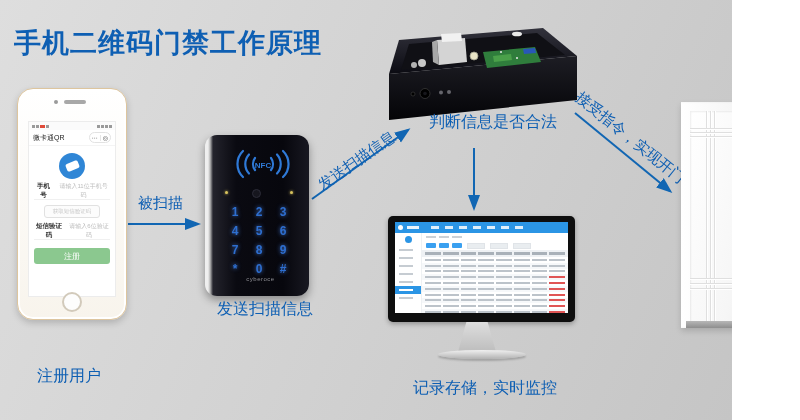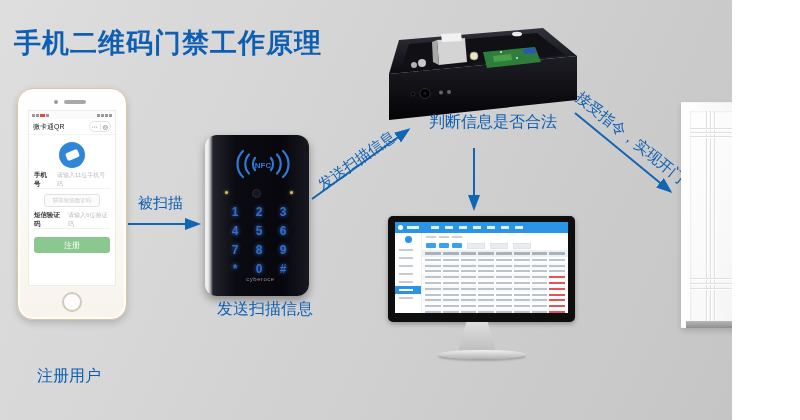--- a/index.html
+++ b/index.html
@@ -18,21 +18,21 @@
   
   svg.arrows{position:absolute;left:0;top:0;}
 
   
   .phone{position:absolute;left:17px;top:88px;width:108px;height:230px;border-radius:16px;
     background:linear-gradient(#ffffff,#f8f4ec);border:1px solid #ddc59e;
     box-shadow:inset 0 0 0 2px #fff,0 3px 7px rgba(0,0,0,.18);}
   .ph-cam{position:absolute;left:36px;top:11px;width:4px;height:4px;border-radius:50%;background:#9a9a9a;}
   .ph-spk{position:absolute;left:46px;top:11px;width:22px;height:4px;border-radius:2px;background:#a8a8a8;}
   .ph-home{position:absolute;left:44px;bottom:7px;width:16px;height:16px;border-radius:50%;border:2px solid #d2cabb;background:#fdfdfd;}
-  .ph-screen{position:absolute;left:10px;top:21px;width:86px;height:174px;background:#fff;border:1px solid #ececec;overflow:hidden;}
+  .ph-screen{position:absolute;left:10px;top:32px;width:86px;height:174px;background:#fff;border:1px solid #ececec;overflow:hidden;text-align:center;}
   .ph-status{height:8px;background:#fbfbfb;display:flex;align-items:center;padding:0 3px;gap:1px;}
   .ph-status i{display:block;width:3px;height:3px;background:#9a9a9a;}
   .ph-status i.red{background:#e04b3a;width:5px;}
   .ph-status .sp{flex:1;}
   .ph-nav{height:15px;display:flex;align-items:center;padding:0 4px;border-bottom:1px solid #f4f4f4;}
   .ph-nav .t{font-size:7px;color:#222;}
   .capsule{margin-left:auto;display:flex;align-items:center;border:1px solid #e2e2e2;border-radius:6px;height:9px;padding:0 2px;gap:2px;background:#fff;}
   .capsule span{font-size:6px;color:#444;line-height:1;}
   .capsule .div{width:1px;height:6px;background:#e5e5e5;}
   .app-icon{width:26px;height:26px;border-radius:50%;background:#2f86d6;margin:7px auto 4px auto;position:relative;}
@@ -412,20 +412,21 @@
                 <span class="mcell"></span>
                 <span class="mcell red"></span>
               </div>
             </div>
         </div>
       </div>
     </div>
   </div>
   <div class="m-neck"></div>
   <div class="m-base"></div>
+  <div class="blue-label big" style="left:413px;top:378px;">记录存储，实时监控</div>
 
   <div class="door-frame">
     <div class="door-panel">
       <span class="groove-v" style="left:16px;"></span>
       <span class="groove-v" style="left:20px;"></span>
       <span class="groove-v" style="left:24px;"></span>
       <span class="groove-h" style="top:17px;"></span>
       <span class="groove-h" style="top:21px;"></span>
       <span class="groove-h" style="top:25px;"></span>
       <span class="groove-h" style="top:167px;"></span>

